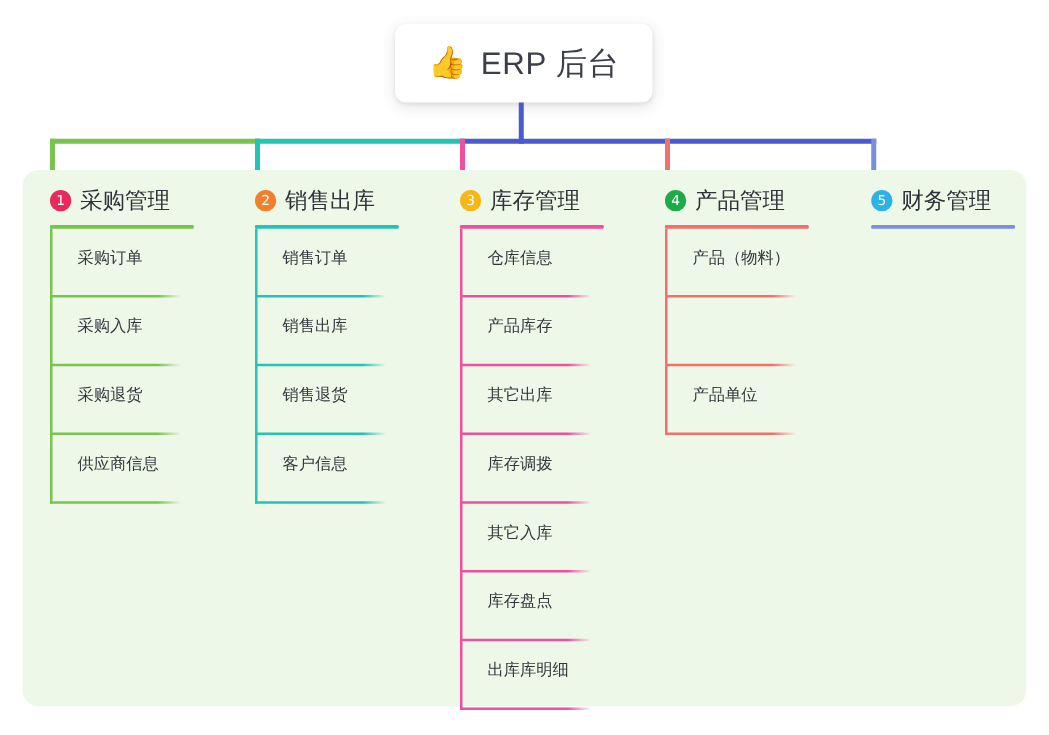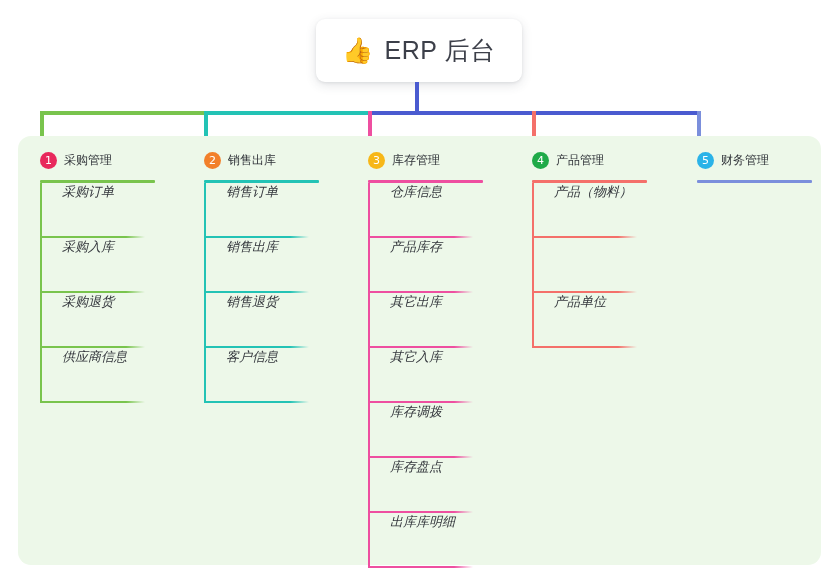--- a/index.html
+++ b/index.html
@@ -49,32 +49,31 @@
     display:flex;align-items:center;gap:7px;
     height:28px;padding-left:10px;
   }
   .badge{
     width:17px;height:17px;border-radius:50%;
     color:#ffffff;font-size:11px;
     display:flex;align-items:center;justify-content:center;
     flex:0 0 auto;line-height:1;
     font-family:"DejaVu Sans",sans-serif;
   }
-  .col-title{font-size:12px;color:#2f3238;white-space:nowrap;}
+  .col-title{font-size:18px;color:#2f3238;white-space:nowrap;}
   .head-rule{height:3px;width:115px;margin-left:10px;margin-top:6px;border-radius:1px;}
 
   .items{position:relative;margin-top:0;padding-left:10px;}
   .spine{position:absolute;left:10px;top:0;width:2px;}
   .item{
     position:relative;
     height:55px;
     display:flex;
-    align-items:flex-start;
+    align-items:center;
     box-sizing:border-box;
-    font-style:italic;
   }
   .item-label{
     font-size:13px;color:#33363c;
     padding-left:22px;padding-bottom:9px;white-space:nowrap;
   }
   .item-rule{
     position:absolute;left:0;bottom:0;
     height:1.6px;width:105px;
   }
 </style>
@@ -170,25 +169,25 @@
           </div>
           <div class="item">
             <span class="item-label">产品库存</span>
             <div class="item-rule" style="background: linear-gradient(to right, rgb(238, 79, 160) 0%, rgb(238, 79, 160) 82%, rgba(255, 255, 255, 0) 100%);"></div>
           </div>
           <div class="item">
             <span class="item-label">其它出库</span>
             <div class="item-rule" style="background: linear-gradient(to right, rgb(238, 79, 160) 0%, rgb(238, 79, 160) 82%, rgba(255, 255, 255, 0) 100%);"></div>
           </div>
           <div class="item">
+            <span class="item-label">库存调拨</span>
+            <div class="item-rule" style="background: linear-gradient(to right, rgb(238, 79, 160) 0%, rgb(238, 79, 160) 82%, rgba(255, 255, 255, 0) 100%);"></div>
+          </div>
+          <div class="item">
             <span class="item-label">其它入库</span>
-            <div class="item-rule" style="background: linear-gradient(to right, rgb(238, 79, 160) 0%, rgb(238, 79, 160) 82%, rgba(255, 255, 255, 0) 100%);"></div>
-          </div>
-          <div class="item">
-            <span class="item-label">库存调拨</span>
             <div class="item-rule" style="background: linear-gradient(to right, rgb(238, 79, 160) 0%, rgb(238, 79, 160) 82%, rgba(255, 255, 255, 0) 100%);"></div>
           </div>
           <div class="item">
             <span class="item-label">库存盘点</span>
             <div class="item-rule" style="background: linear-gradient(to right, rgb(238, 79, 160) 0%, rgb(238, 79, 160) 82%, rgba(255, 255, 255, 0) 100%);"></div>
           </div>
           <div class="item">
             <span class="item-label">出库库明细</span>
             <div class="item-rule" style="background: linear-gradient(to right, rgb(238, 79, 160) 0%, rgb(238, 79, 160) 82%, rgba(255, 255, 255, 0) 100%);"></div>
           </div>

